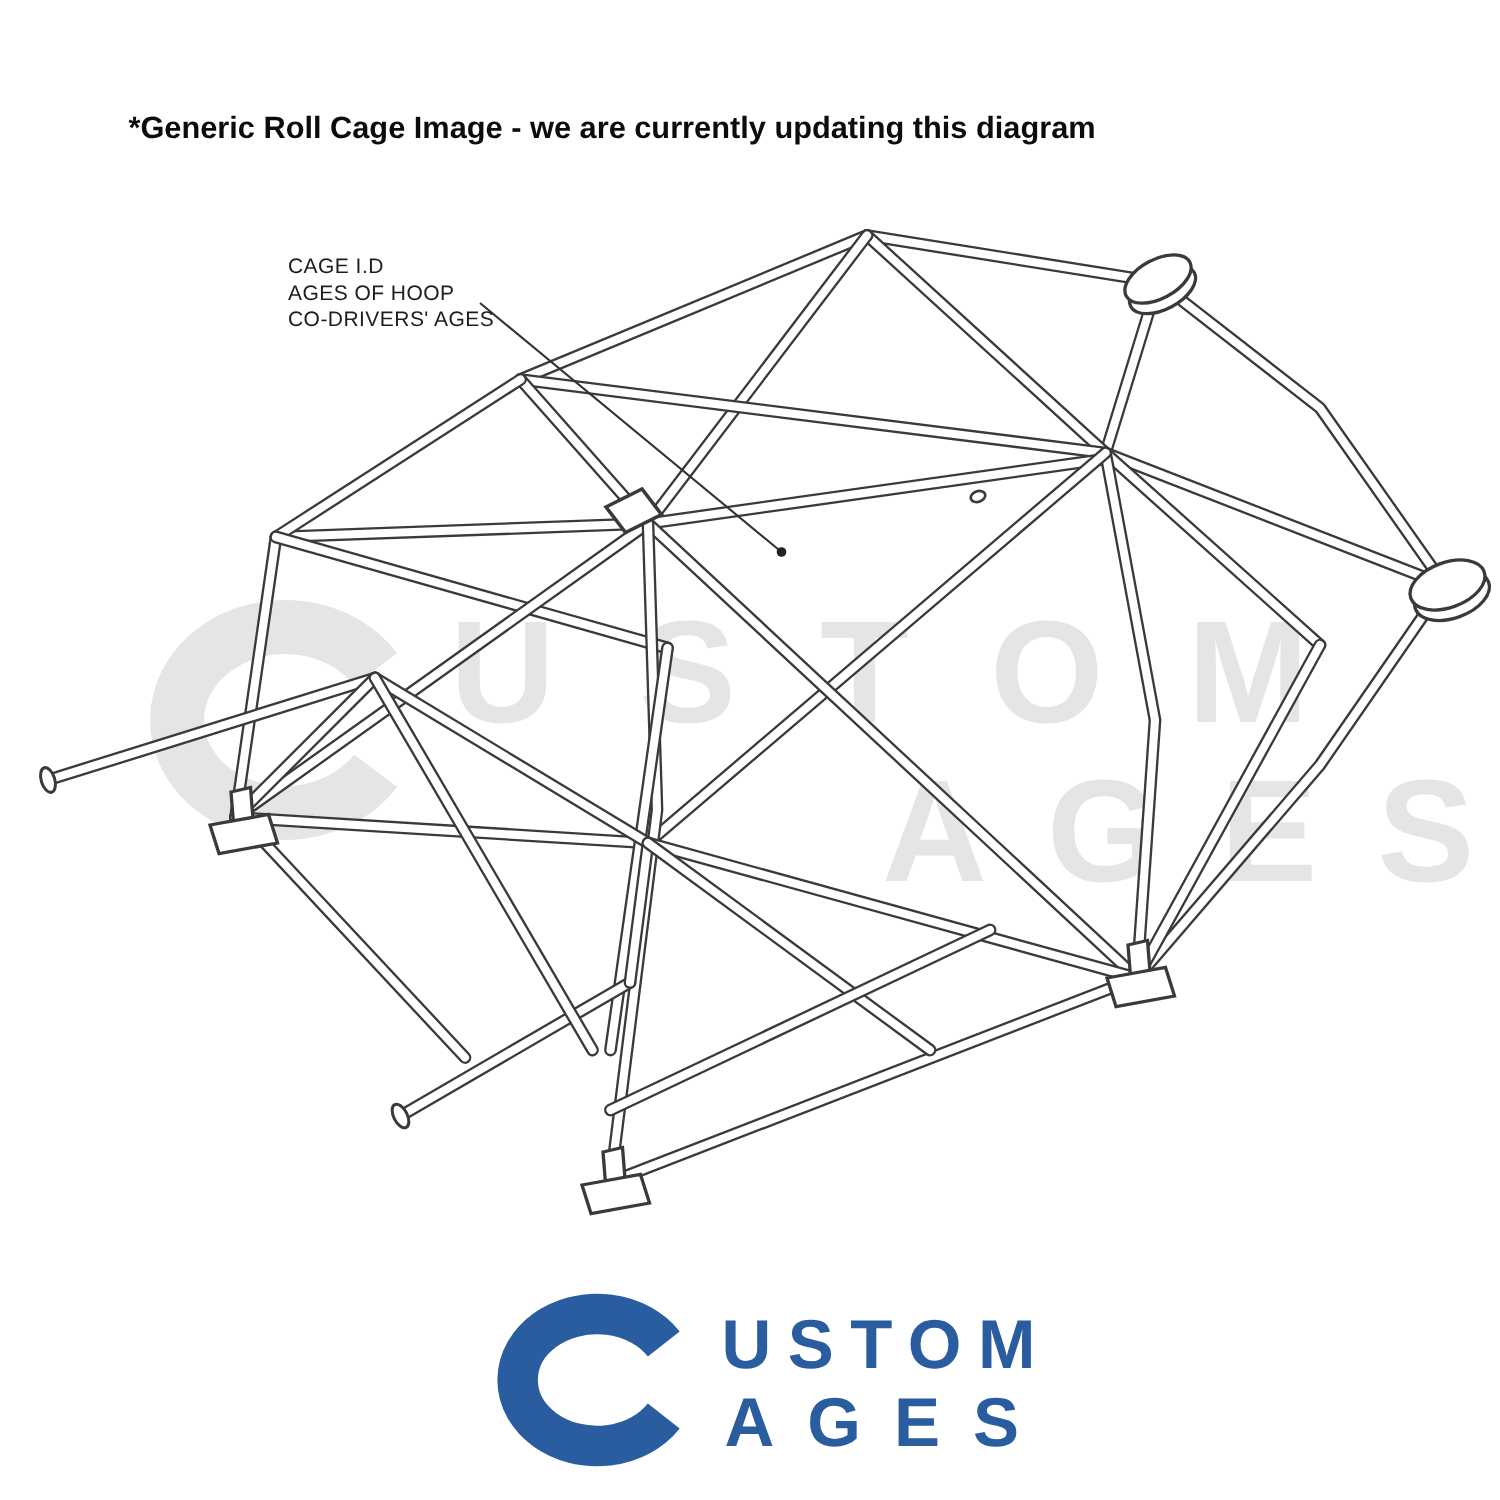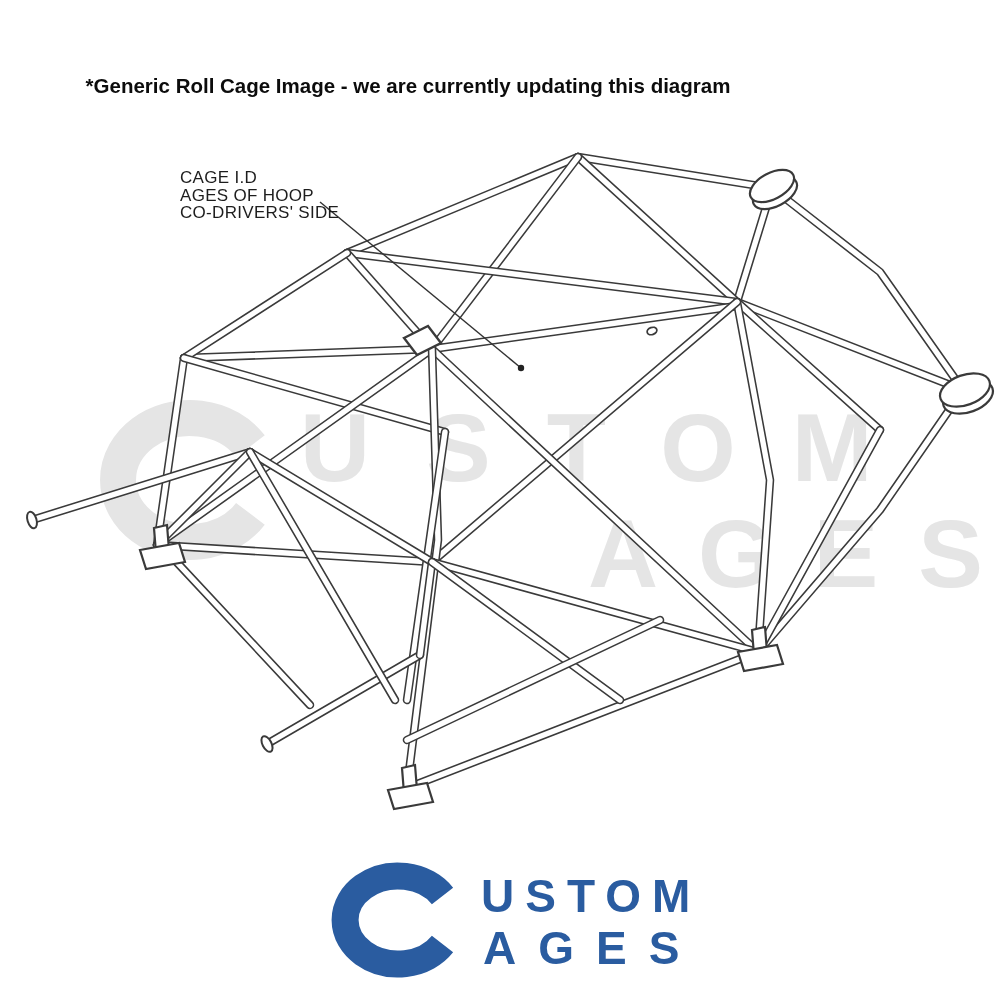--- a/index.html
+++ b/index.html
@@ -1,20 +1,20 @@
 <!DOCTYPE html>
 <html><head>
 <meta charset="utf-8">
 <style>
   html,body{margin:0;padding:0;background:#ffffff;}
   #stage{position:relative;width:1000px;height:1000px;background:#ffffff;overflow:hidden;
          font-family:"Liberation Sans",sans-serif;}
   .page-title{position:absolute;left:0;top:74px;width:816px;text-align:center;
               font-size:20.5px;font-weight:700;color:#0c0c0c;z-index:3;}
-  .annotation{position:absolute;left:180px;top:169px;z-index:3;font-size:17px;
+  .annotation{position:absolute;left:192px;top:169px;z-index:3;font-size:14px;
               line-height:17.5px;font-weight:500;color:#1d1d1d;letter-spacing:.3px;}
   .watermark{position:absolute;left:0;top:0;width:1000px;height:1000px;z-index:0;}
   .wm-letter-c{position:absolute;left:98px;top:398px;}
   .wm-row1{position:absolute;left:300px;top:392px;font-size:97px;font-weight:700;letter-spacing:56px;}
   .wm-row2{position:absolute;left:588px;top:498px;font-size:97px;font-weight:700;letter-spacing:40px;}
   #cage{position:absolute;left:0;top:0;z-index:1;}
   .logo{position:absolute;left:0;top:0;width:1000px;height:1000px;z-index:2;pointer-events:none;}
   .logo-c{position:absolute;left:330px;top:861px;}
   .logo-row1{position:absolute;left:481px;top:869px;font-size:46px;font-weight:700;letter-spacing:11px;}
   .logo-row2{position:absolute;left:483px;top:921px;font-size:46px;font-weight:700;letter-spacing:22px;}
@@ -119,21 +119,21 @@
       <ellipse cx="652" cy="331" rx="5" ry="3.5" transform="rotate(-20 652 331)" fill="none" stroke="#3a3a3a" stroke-width="1.8"></ellipse>
       <line x1="320" y1="202" x2="521" y2="368" stroke="#333333" stroke-width="1.4"></line>
       <circle cx="521" cy="368" r="3.2" fill="#222222"></circle>
     </svg>
 
   <div class="page-title">*Generic Roll Cage Image - we are currently updating this diagram</div>
 
   <div class="annotation">
     <div>CAGE I.D</div>
     <div>AGES OF HOOP</div>
-    <div>CO-DRIVERS' SIDE</div>
+    <div>CO-DRIVERS' AGES</div>
   </div>
 
   <div class="logo">
     <svg class="logo-c" width="136" height="118" viewBox="-68 -59 136 118" style="color:#2a5ca0">
       <path d="M 44.5 -24 A 53 44 0 1 0 44.5 24" fill="none" stroke="currentColor" stroke-width="27"></path>
     </svg>
     <div class="logo-row1" style="color: rgb(42, 92, 160);">USTOM</div>
     <div class="logo-row2" style="color: rgb(42, 92, 160);">AGES</div>
   </div>
 

